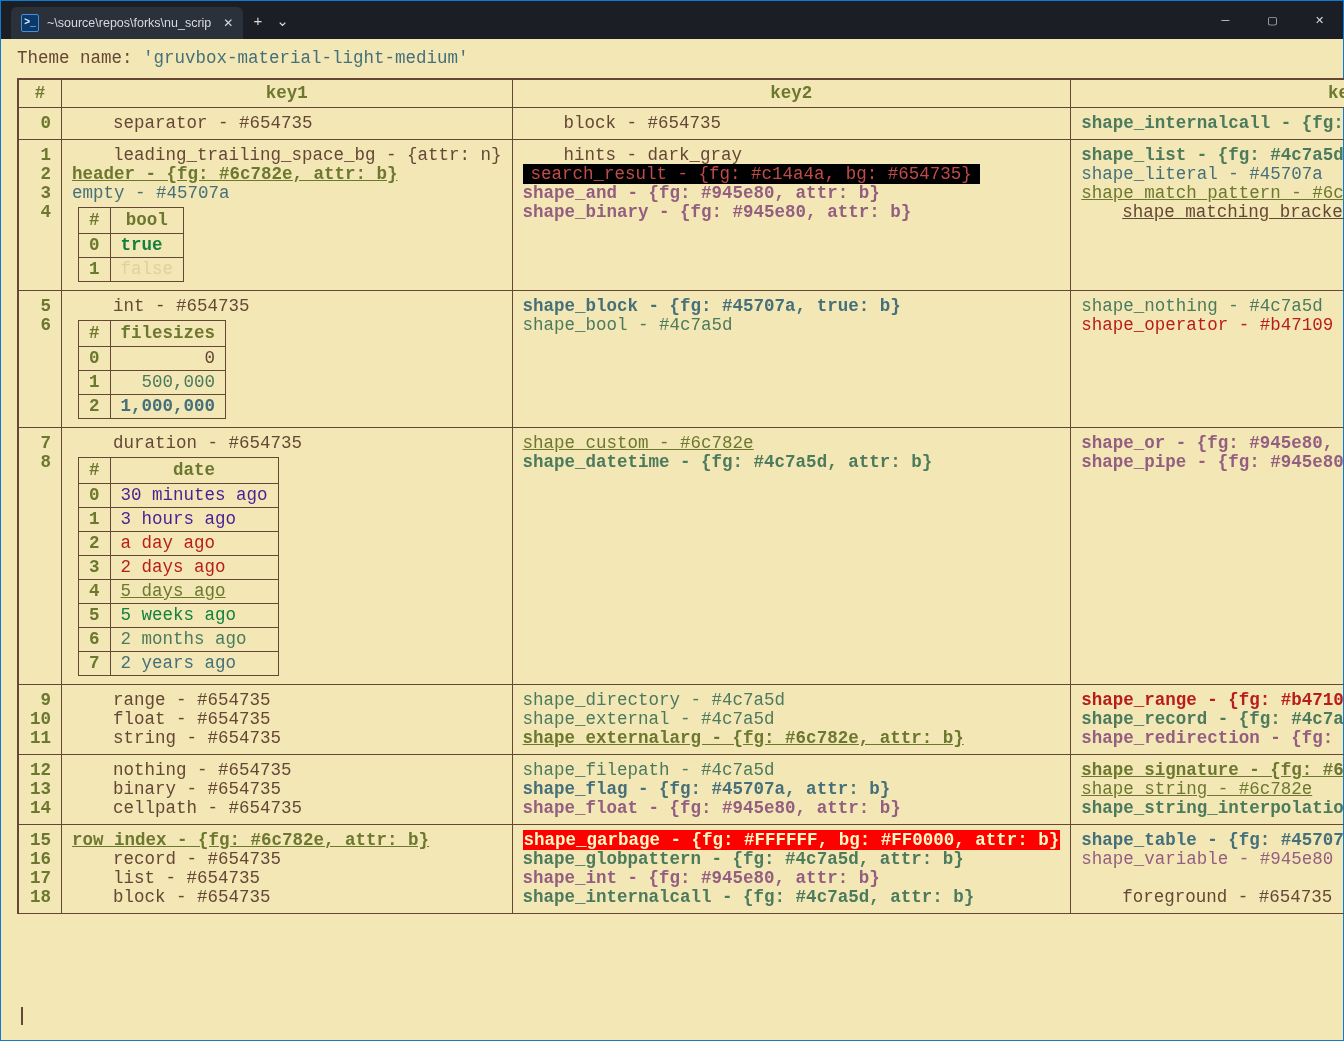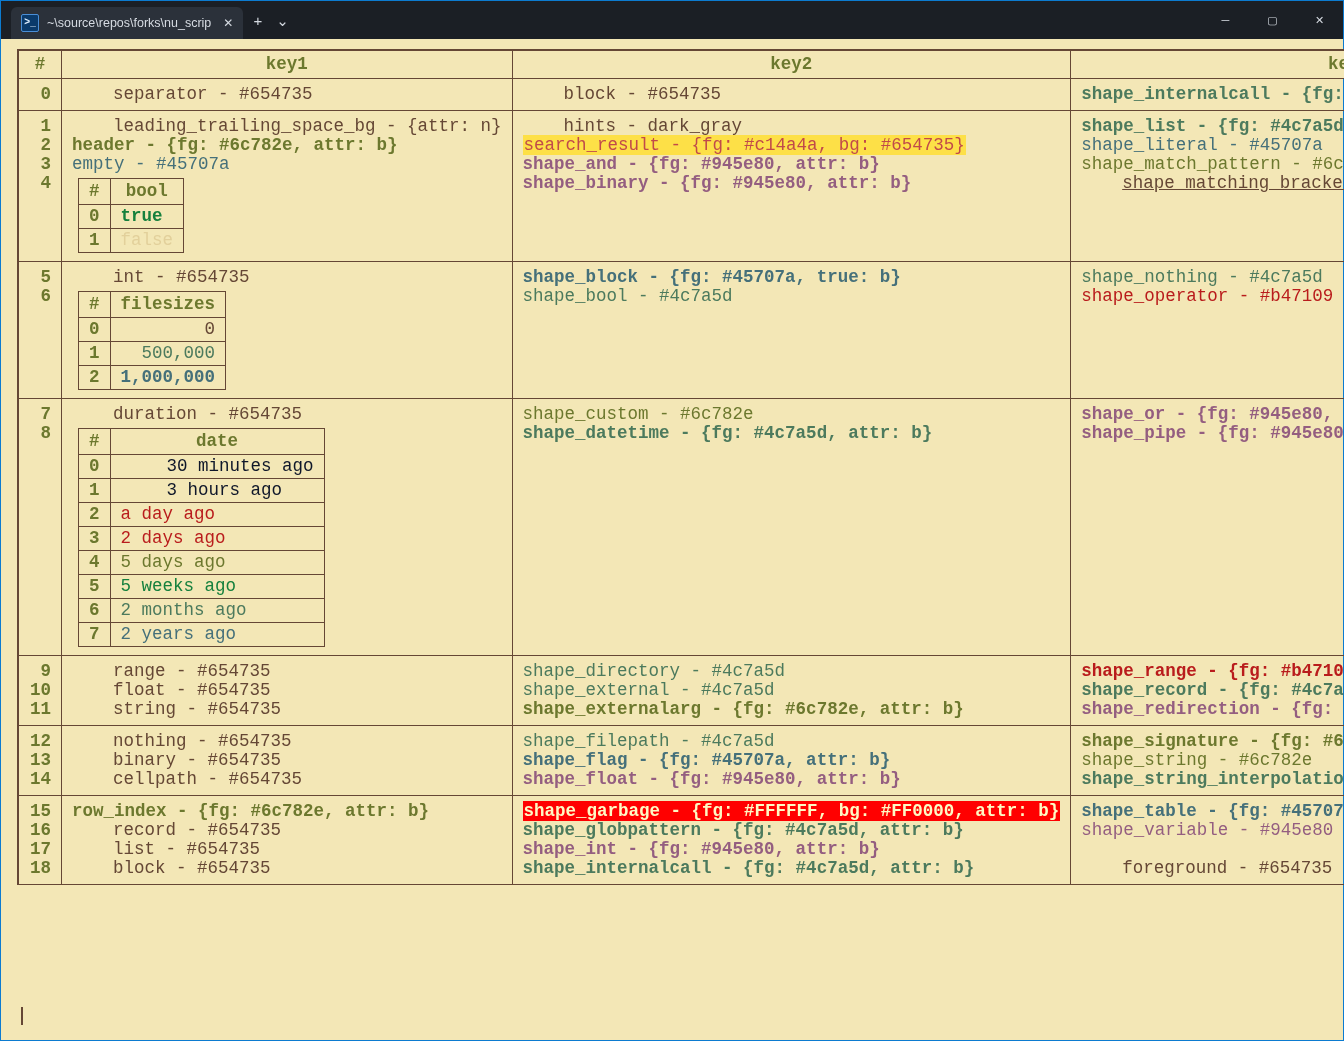--- a/index.html
+++ b/index.html
@@ -82,24 +82,24 @@
   }
 
   .terminal-area {
     padding: 10px 16px;
     color: #654735;
   }
   .theme-line { margin-bottom: 10px; }
   .teal { color: #45707a; }
   .green { color: #15803d; }
   .purple { color: #945e80; }
-  .olive { color: #6c782e; }
+  .olive { color: #6c782e; text-decoration: underline; }
   .aqua { color: #4c7a5d; }
   .orange { color: #b91c1c; }
-  .red { color: #0f172a; margin-left: 46px; }
+  .red { color: #4c1d95; }
   .base { color: #654735; margin-left: 41px; }
   .bold { font-weight: bold; }
   .underline { text-decoration: underline; }
 
   .outer-table {
     border-collapse: collapse;
     width: 1294px;
     border: 1px solid #654735;
     border-left: 2px solid #654735;
     border-top: 2px solid #654735;
@@ -140,23 +140,23 @@
   }
   .inner-table td {
     border: 1px solid #654735;
     padding: 2px 10px;
     font-size: 17.5px;
   }
   .inner-table .idx { color:#6c782e; font-weight:bold; text-align:center; }
   .inner-table .right { text-align:right; }
 
   .hl-search {
-    background: #fde047;
+    background: #000000;
     color: #c14a4a;
-    padding: 0 1px;
+    padding: 0 8px;
   }
   .hl-garbage {
     background: #ff0000;
     color: #fef9c3;
     font-weight: bold;
     padding: 0 1px;
   }
   .cursor {
     display:inline-block;
     width: 1.5px;
@@ -185,20 +185,24 @@
       <span class="btn">⌄</span>
     </div>
     <div class="win-controls">
       <div class="ctl">─</div>
       <div class="ctl">▢</div>
       <div class="ctl">✕</div>
     </div>
   </div>
 
   <div class="terminal-area">
+    <div class="theme-line">
+      <span>Theme name: </span>
+      <span class="teal">'gruvbox-material-light-medium'</span>
+    </div>
 
     <table class="outer-table">
       <thead>
         <tr>
           <th class="col-num">#</th>
           <th class="col1">key1</th>
           <th class="col2">key2</th>
           <th class="col3">key3</th>
         </tr>
       </thead>

